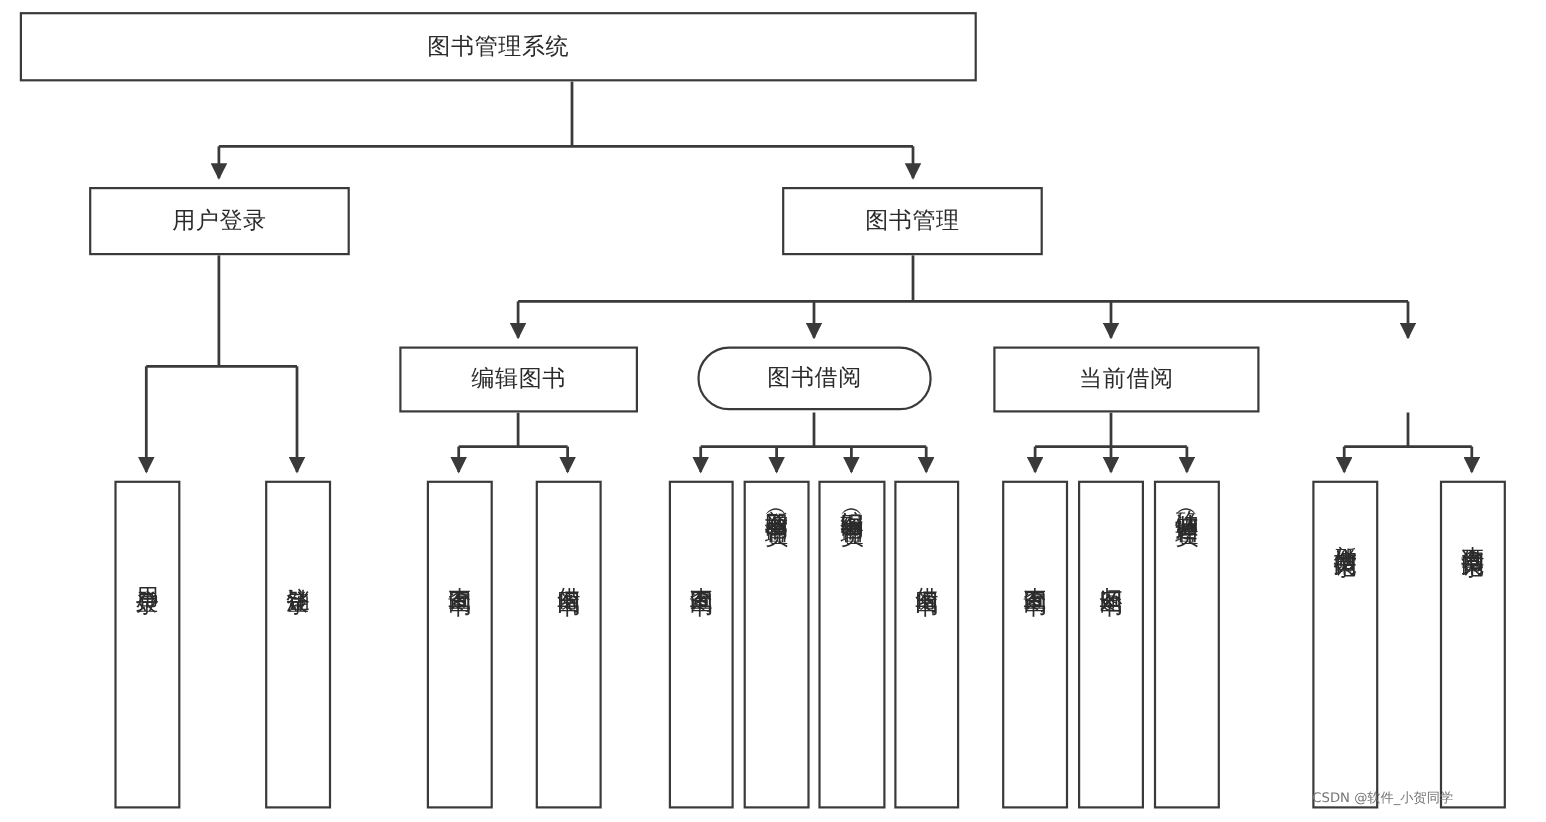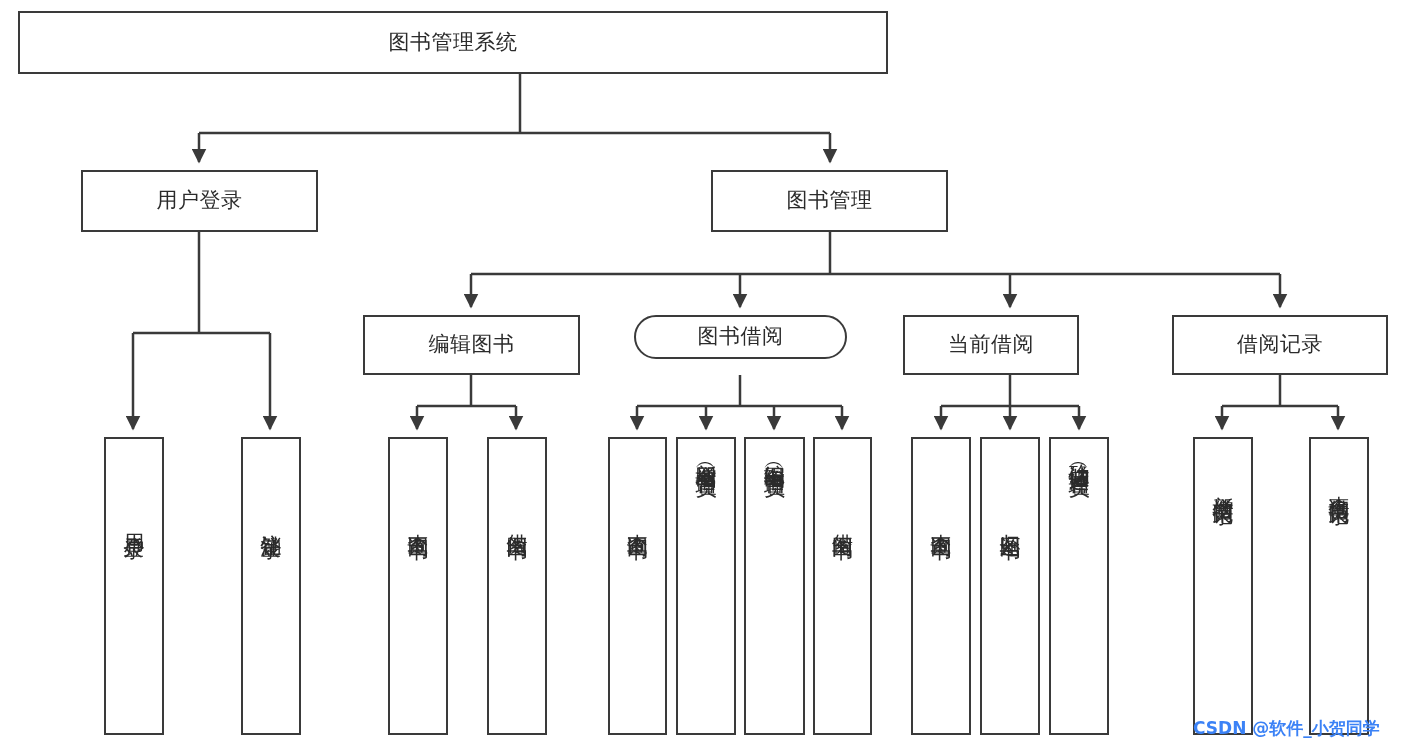--- a/index.html
+++ b/index.html
@@ -53,26 +53,25 @@
     writing-mode: vertical-rl;
     text-orientation: upright;
     font-size: 21px;
     line-height: 1.05;
     letter-spacing: 2px;
     white-space: nowrap;
     text-align: start;
   }
   .watermark {
     position: absolute;
-    font-size: 17px;
-    color: #3b82f6;
+    font-size: 12px;
+    color: #737373;
     white-space: nowrap;
     z-index: 5;
     font-family: "DejaVu Sans", "Liberation Sans", sans-serif;
-    font-weight: bold;
   }
 </style>
 </head>
 <body>
 
 <div id="canvas">
 
   <svg id="edges" viewBox="0 0 1405 747" xmlns="http://www.w3.org/2000/svg">
     <defs>
       <marker id="arrow" viewBox="0 0 10 10" refX="9" refY="5" markerWidth="6" markerHeight="6" orient="auto-start-reverse">
@@ -130,28 +129,25 @@
   <div class="node" style="left:81px; top:170px; width:237px; height:62px;">
     <span class="label">用户登录</span>
   </div>
   <div class="node" style="left:711px; top:170px; width:237px; height:62px;">
     <span class="label">图书管理</span>
   </div>
 
   <div class="node" style="left:363px; top:315px; width:217px; height:60px;">
     <span class="label">编辑图书</span>
   </div>
-  <div class="node" style="left:634px; top:315px; width:213px; height:44px;border-radius:30px;">
+  <div class="node" style="left:634px; top:315px; width:213px; height:58px;border-radius:30px;">
     <span class="label">图书借阅</span>
   </div>
-  <div class="node" style="left:903px; top:315px; width:176px; height:60px;">
+  <div class="node" style="left:903px; top:315px; width:242px; height:60px;">
     <span class="label">当前借阅</span>
-  </div>
-  <div class="node" style="left:1172px; top:315px; width:216px; height:60px;">
-    <span class="label">借阅记录</span>
   </div>
 
   <div class="node vert" style="left:104px; top:437px; width:60px; height:298px; padding-top:78px;">
     <span class="label">用户登录</span>
   </div>
   <div class="node vert" style="left:241px; top:437px; width:60px; height:298px; padding-top:78px;">
     <span class="label">注销登录</span>
   </div>
 
   <div class="node vert" style="left:388px; top:437px; width:60px; height:298px; padding-top:78px;">

